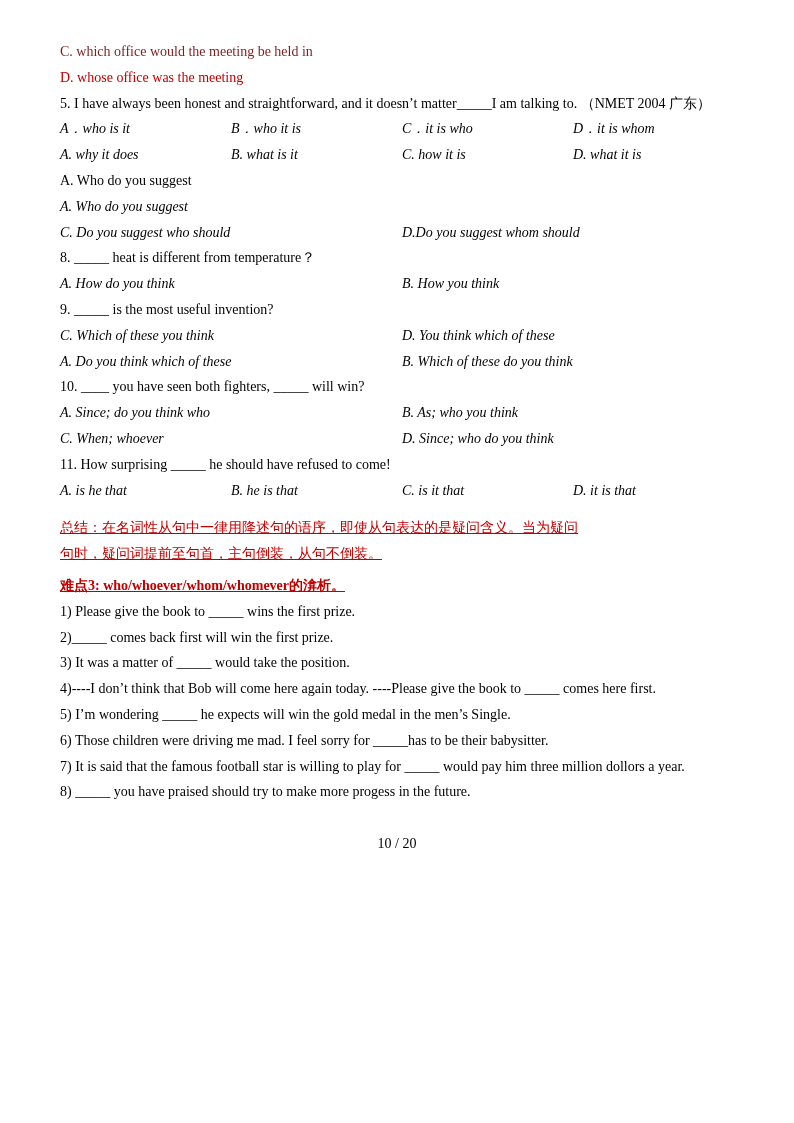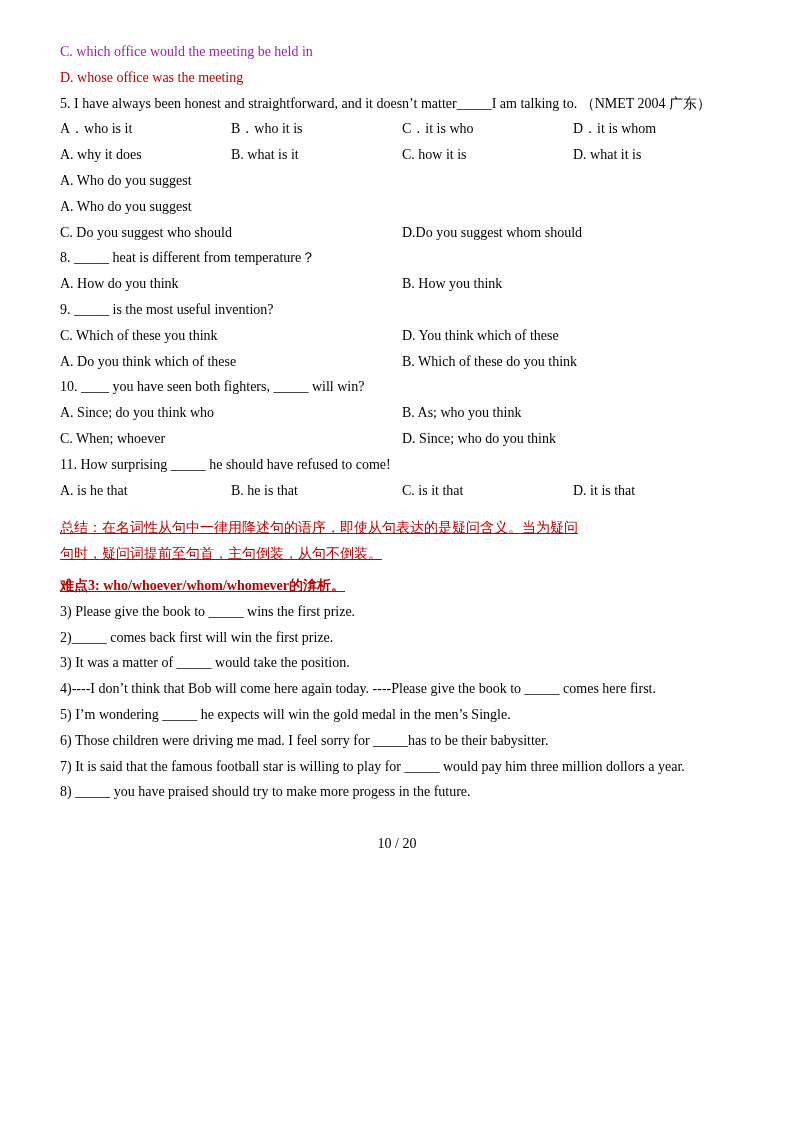--- a/index.html
+++ b/index.html
@@ -13,28 +13,29 @@
       padding: 40px 60px 40px 60px;
       line-height: 1.7;
     }
     .content {
       width: 100%;
     }
     .line {
       margin-bottom: 2px;
     }
     .red { color: #c00000; }
-    .blue { color: #a21caf; }
+    .blue { color: #7f1d1d; }
     .underline { text-decoration: underline; }
     .bold { font-weight: bold; }
     .answer-row {
       display: flex;
       flex-wrap: wrap;
       gap: 4px 10px;
       margin-bottom: 2px;
+      font-style: italic;
     }
     .answer-item {
       min-width: 180px;
       flex: 1 1 45%;
     }
     .answer-item-4 {
       min-width: 120px;
       flex: 1 1 22%;
     }
     .footer {
@@ -142,21 +143,21 @@
   </div>
   <div class="line">
     <span class="red underline">句时，疑问词提前至句首，主句倒装，从句不倒装。</span>
   </div>
 
   <div class="line" style="margin-top:8px;">
     <span class="red bold section-title">难点3: who/whoever/whom/whomever的渰析。</span>
   </div>
 
   <div class="line numbered-block">
-    <span>3) Please give the book to _____ wins the first prize.</span>
+    <span>1) Please give the book to _____ wins the first prize.</span>
   </div>
   <div class="line numbered-block">
     <span>2)_____ comes back first will win the first prize.</span>
   </div>
   <div class="line numbered-block">
     <span>3) It was a matter of _____ would take the position.</span>
   </div>
   <div class="line numbered-block">
     <span>4)----I don’t think that Bob will come here again today.   ----Please give the book to _____ comes here first.</span>
   </div>

